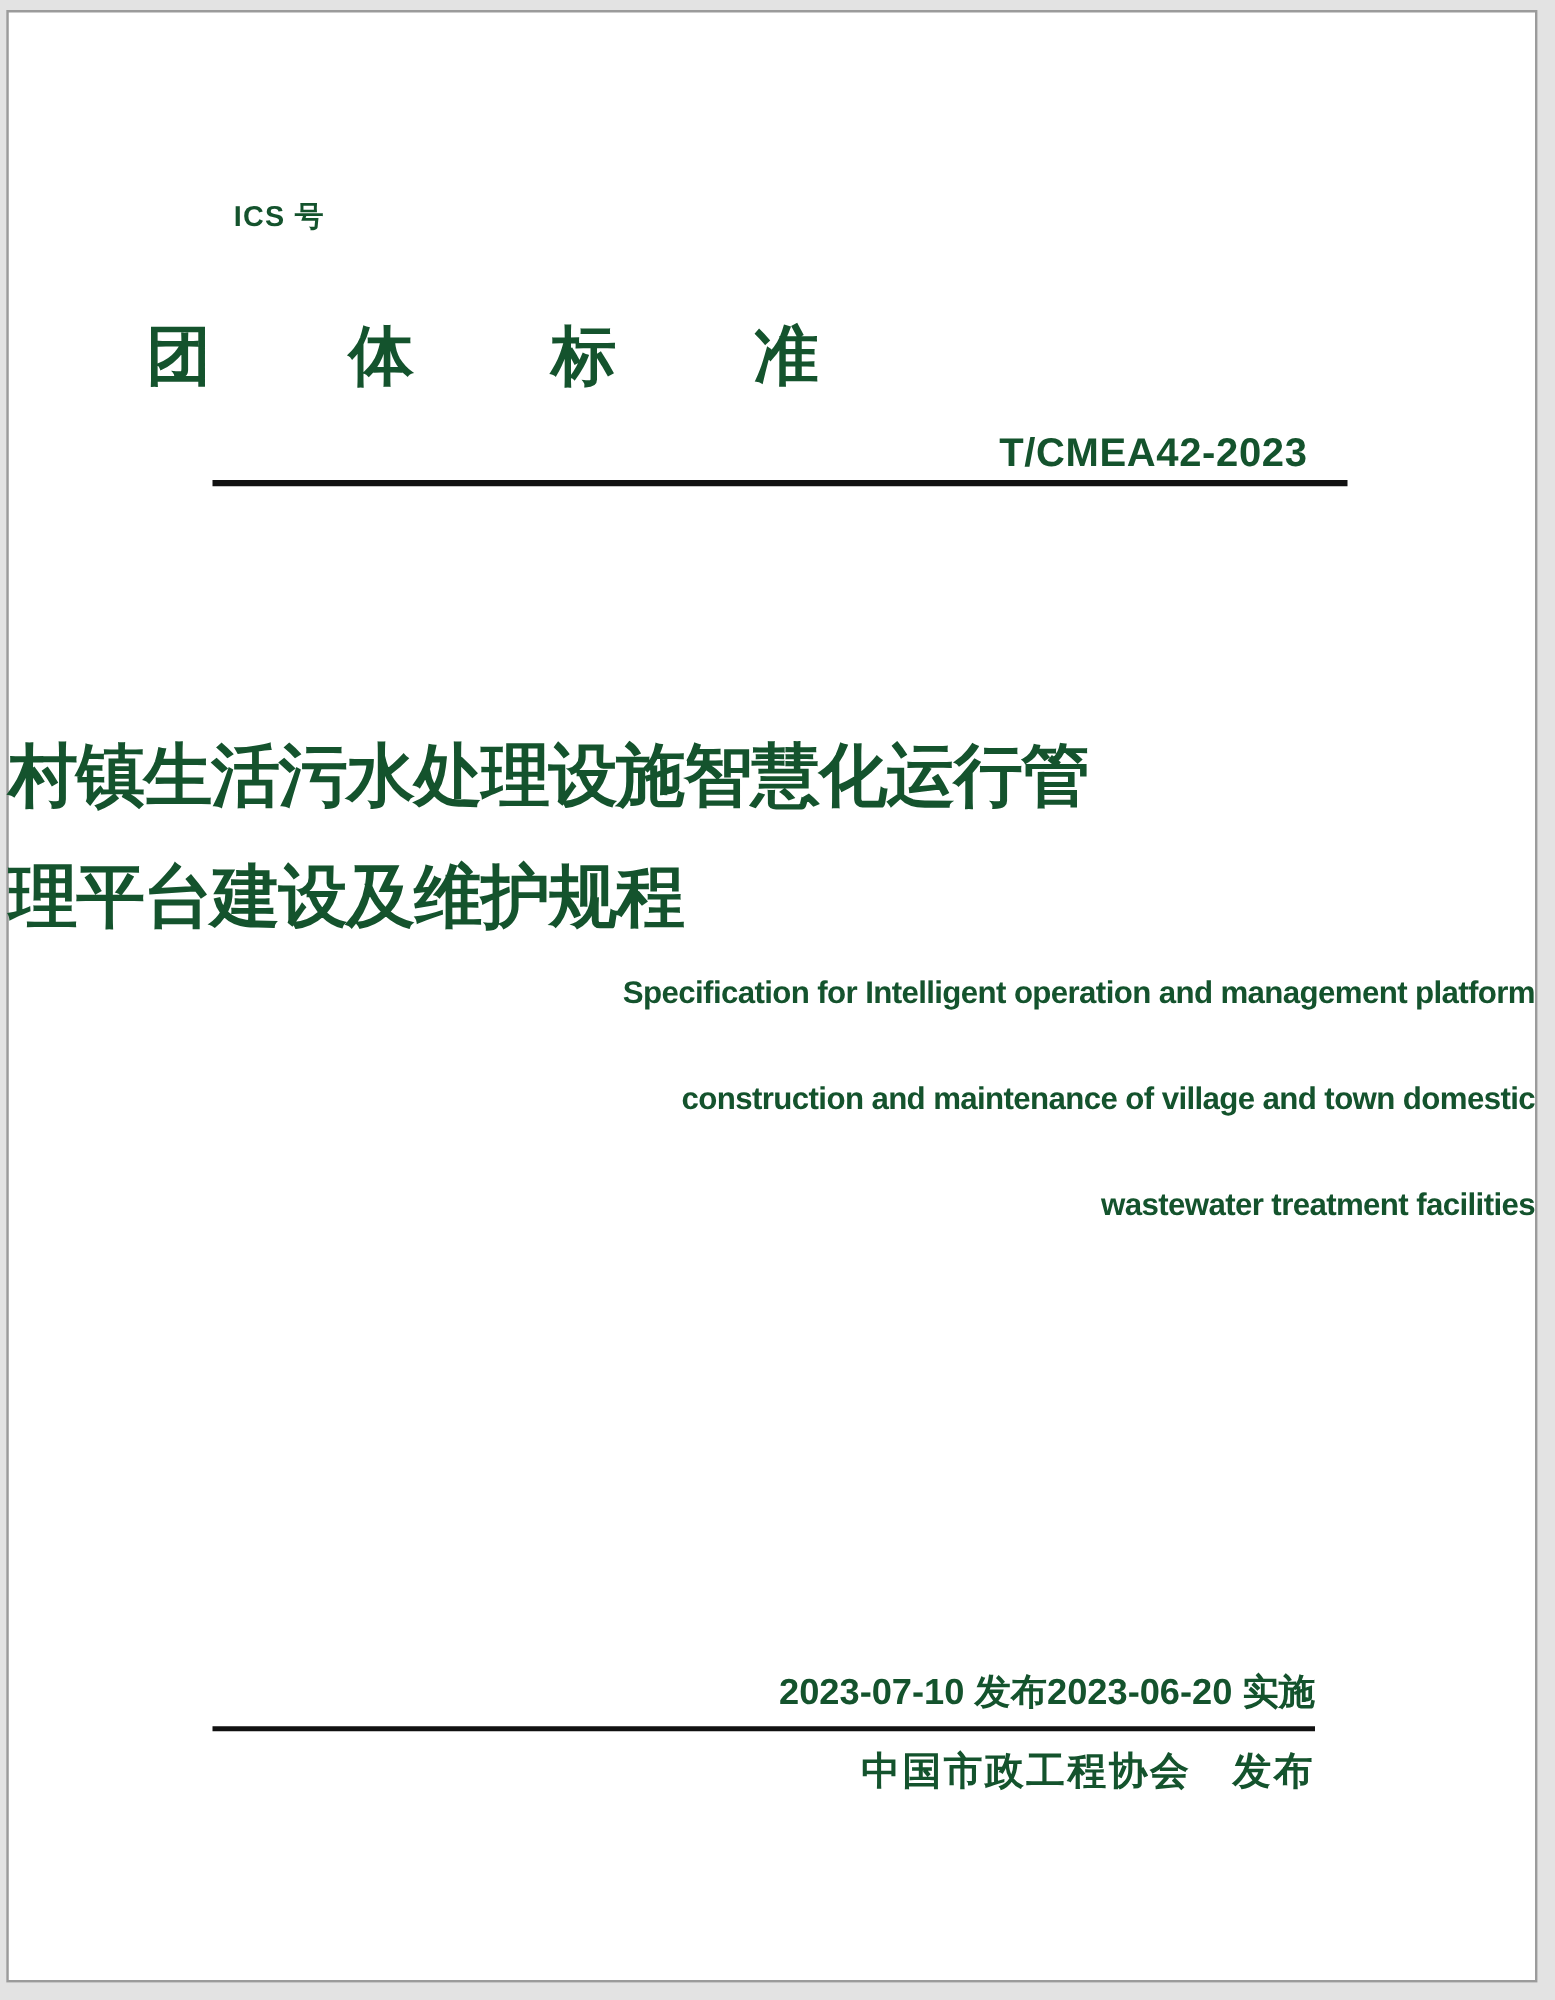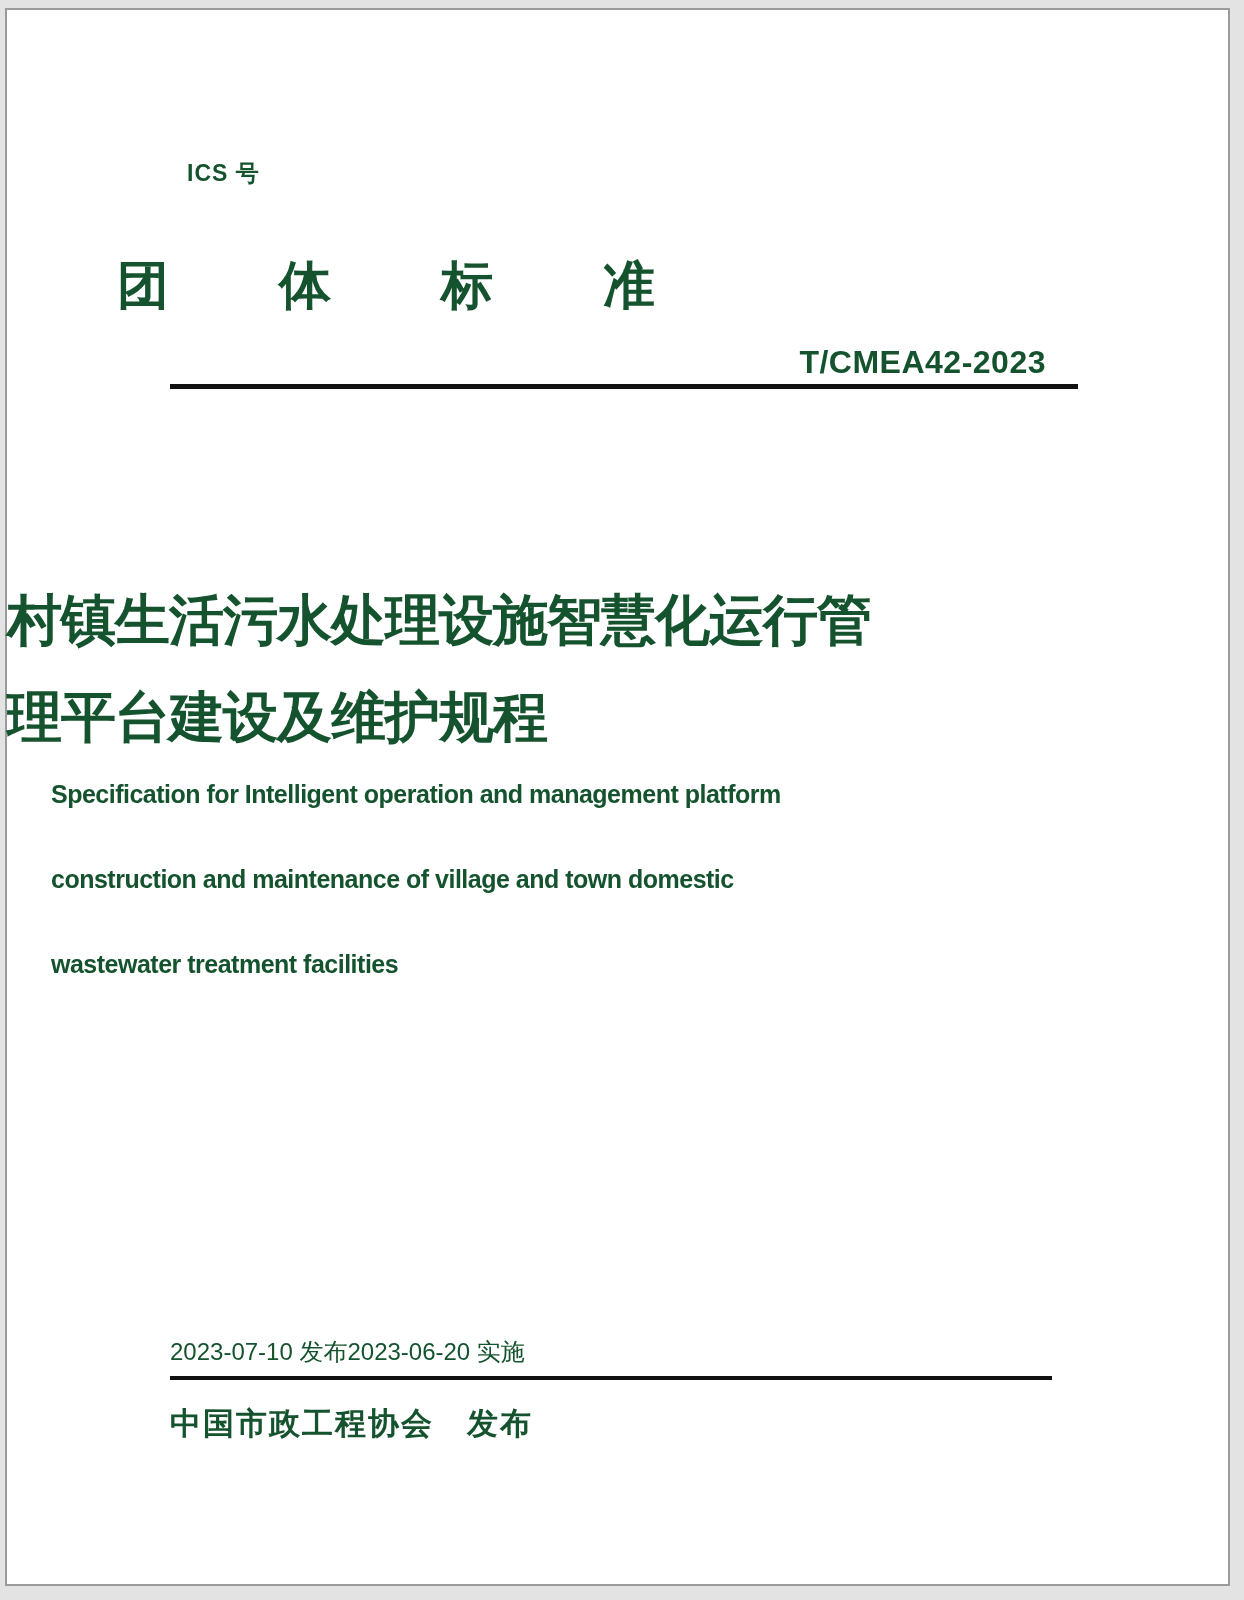--- a/index.html
+++ b/index.html
@@ -81,56 +81,56 @@
     white-space: nowrap;
   }
   .cn-line + .cn-line {
     margin-top: 42px;
   }
   .en-title {
     position: absolute;
     left: 0;
     right: 0;
     top: 772px;
-    text-align: left;
+    text-align: right;
     padding-left: 44px;
   }
   .en-line {
     font-size: 25px;
     font-weight: 700;
     letter-spacing: -0.5px;
     line-height: 1;
     white-space: nowrap;
   }
   .en-line + .en-line {
     margin-top: 60px;
   }
   .footer {
     position: absolute;
     left: 163px;
     top: 1330px;
     width: 882px;
   }
   .dates-row {
     display: flex;
-    justify-content: flex-start;
+    justify-content: flex-end;
     align-items: baseline;
-    font-size: 24px;
-    font-weight: 400;
+    font-size: 29px;
+    font-weight: 700;
     line-height: 1;
     white-space: nowrap;
   }
   .footer-rule {
     height: 4px;
     background: #111111;
     margin-top: 12px;
   }
   .publisher {
-    margin-top: 28px;
-    text-align: left;
+    margin-top: 16px;
+    text-align: right;
     font-size: 31px;
     font-weight: 700;
     letter-spacing: 2px;
     line-height: 1;
     white-space: nowrap;
   }
 </style>
 </head>
 <body>
 

